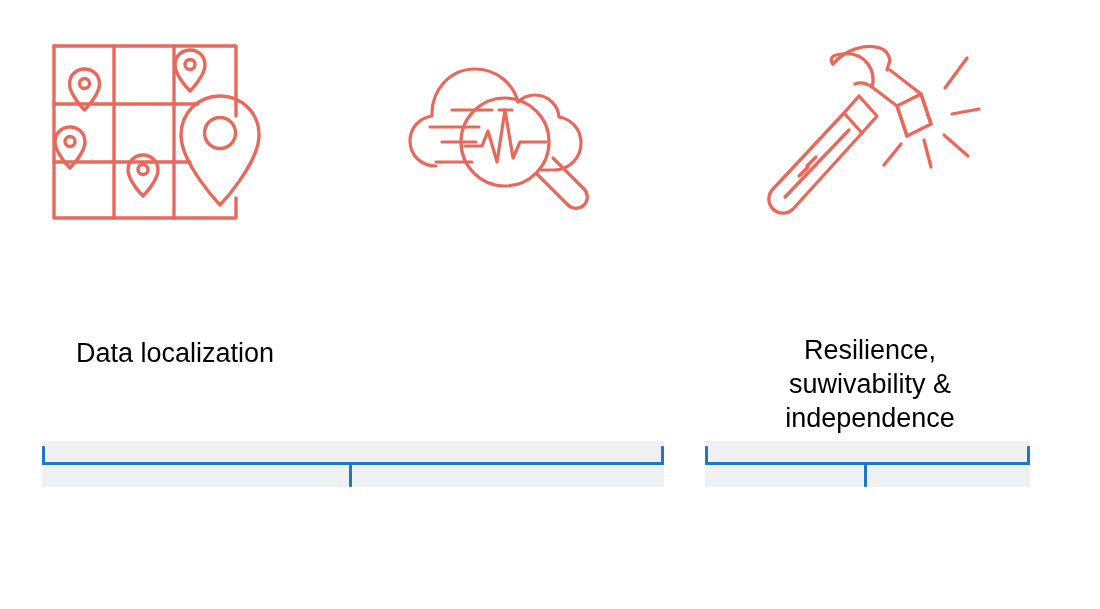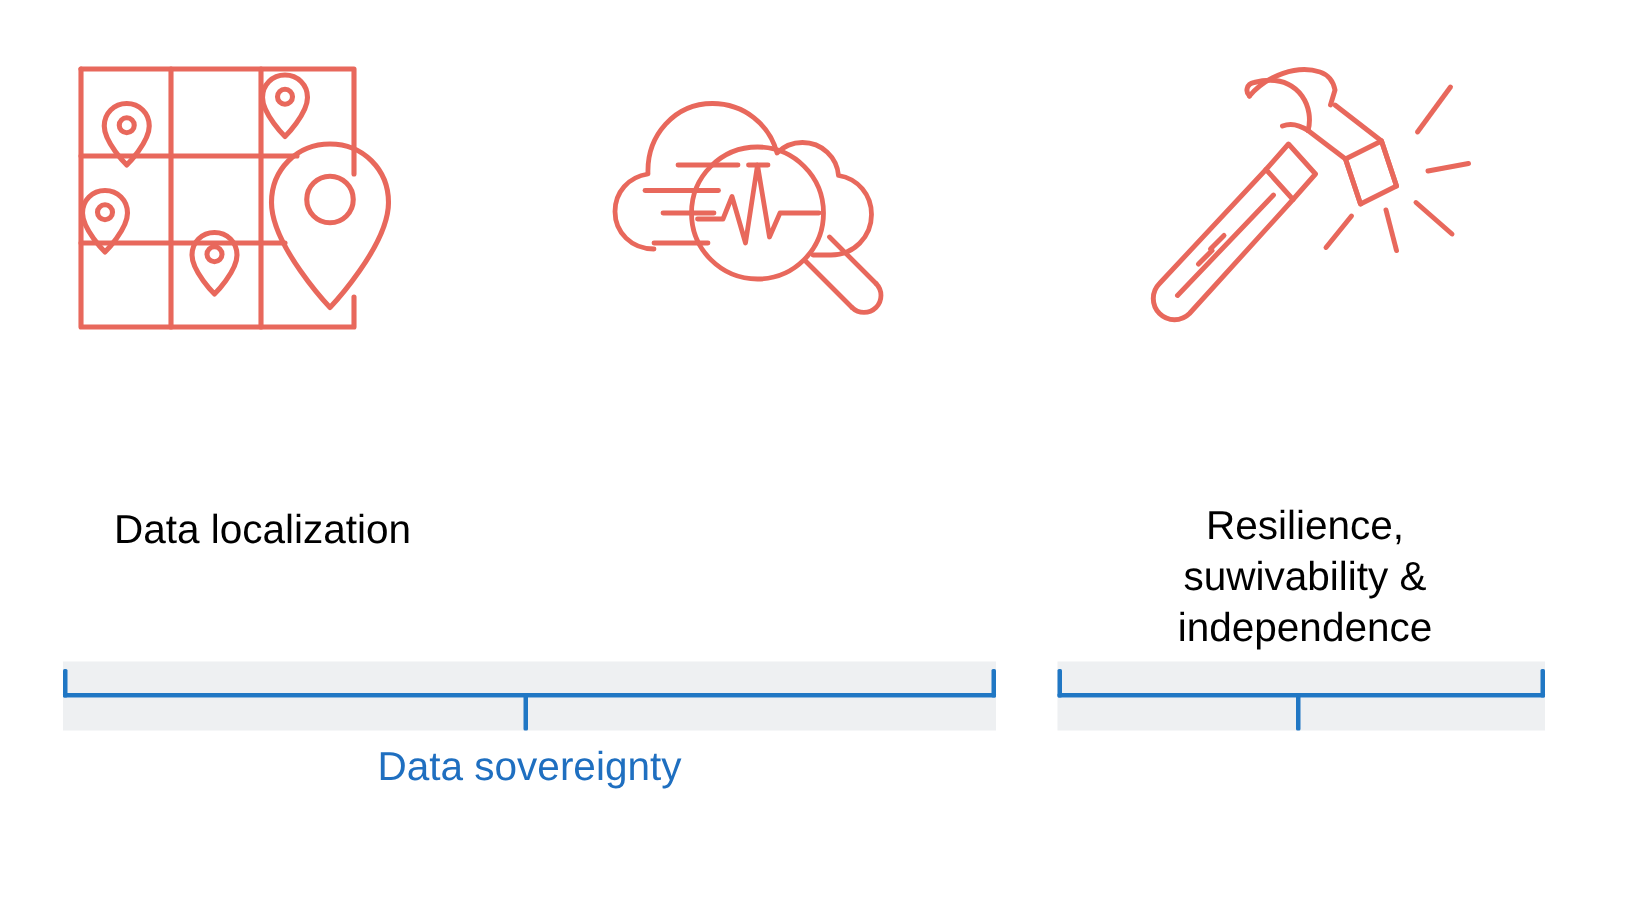--- a/index.html
+++ b/index.html
@@ -223,21 +223,20 @@
 
   <div class="bracket bracket-1">
     <div class="band-top"></div>
     <div class="band-bottom"></div>
     <div class="rail"></div>
     <div class="tick tick-left"></div>
     <div class="tick tick-right"></div>
     <div class="tick tick-mid" style="left:307px;"></div>
   </div>
 
-  <div class="caption caption-1">Data sovereignty</div>
 
   <div class="bracket bracket-2">
     <div class="band-top"></div>
     <div class="band-bottom"></div>
     <div class="rail"></div>
     <div class="tick tick-left"></div>
     <div class="tick tick-right"></div>
     <div class="tick tick-mid" style="left:159px;"></div>
   </div>
 

